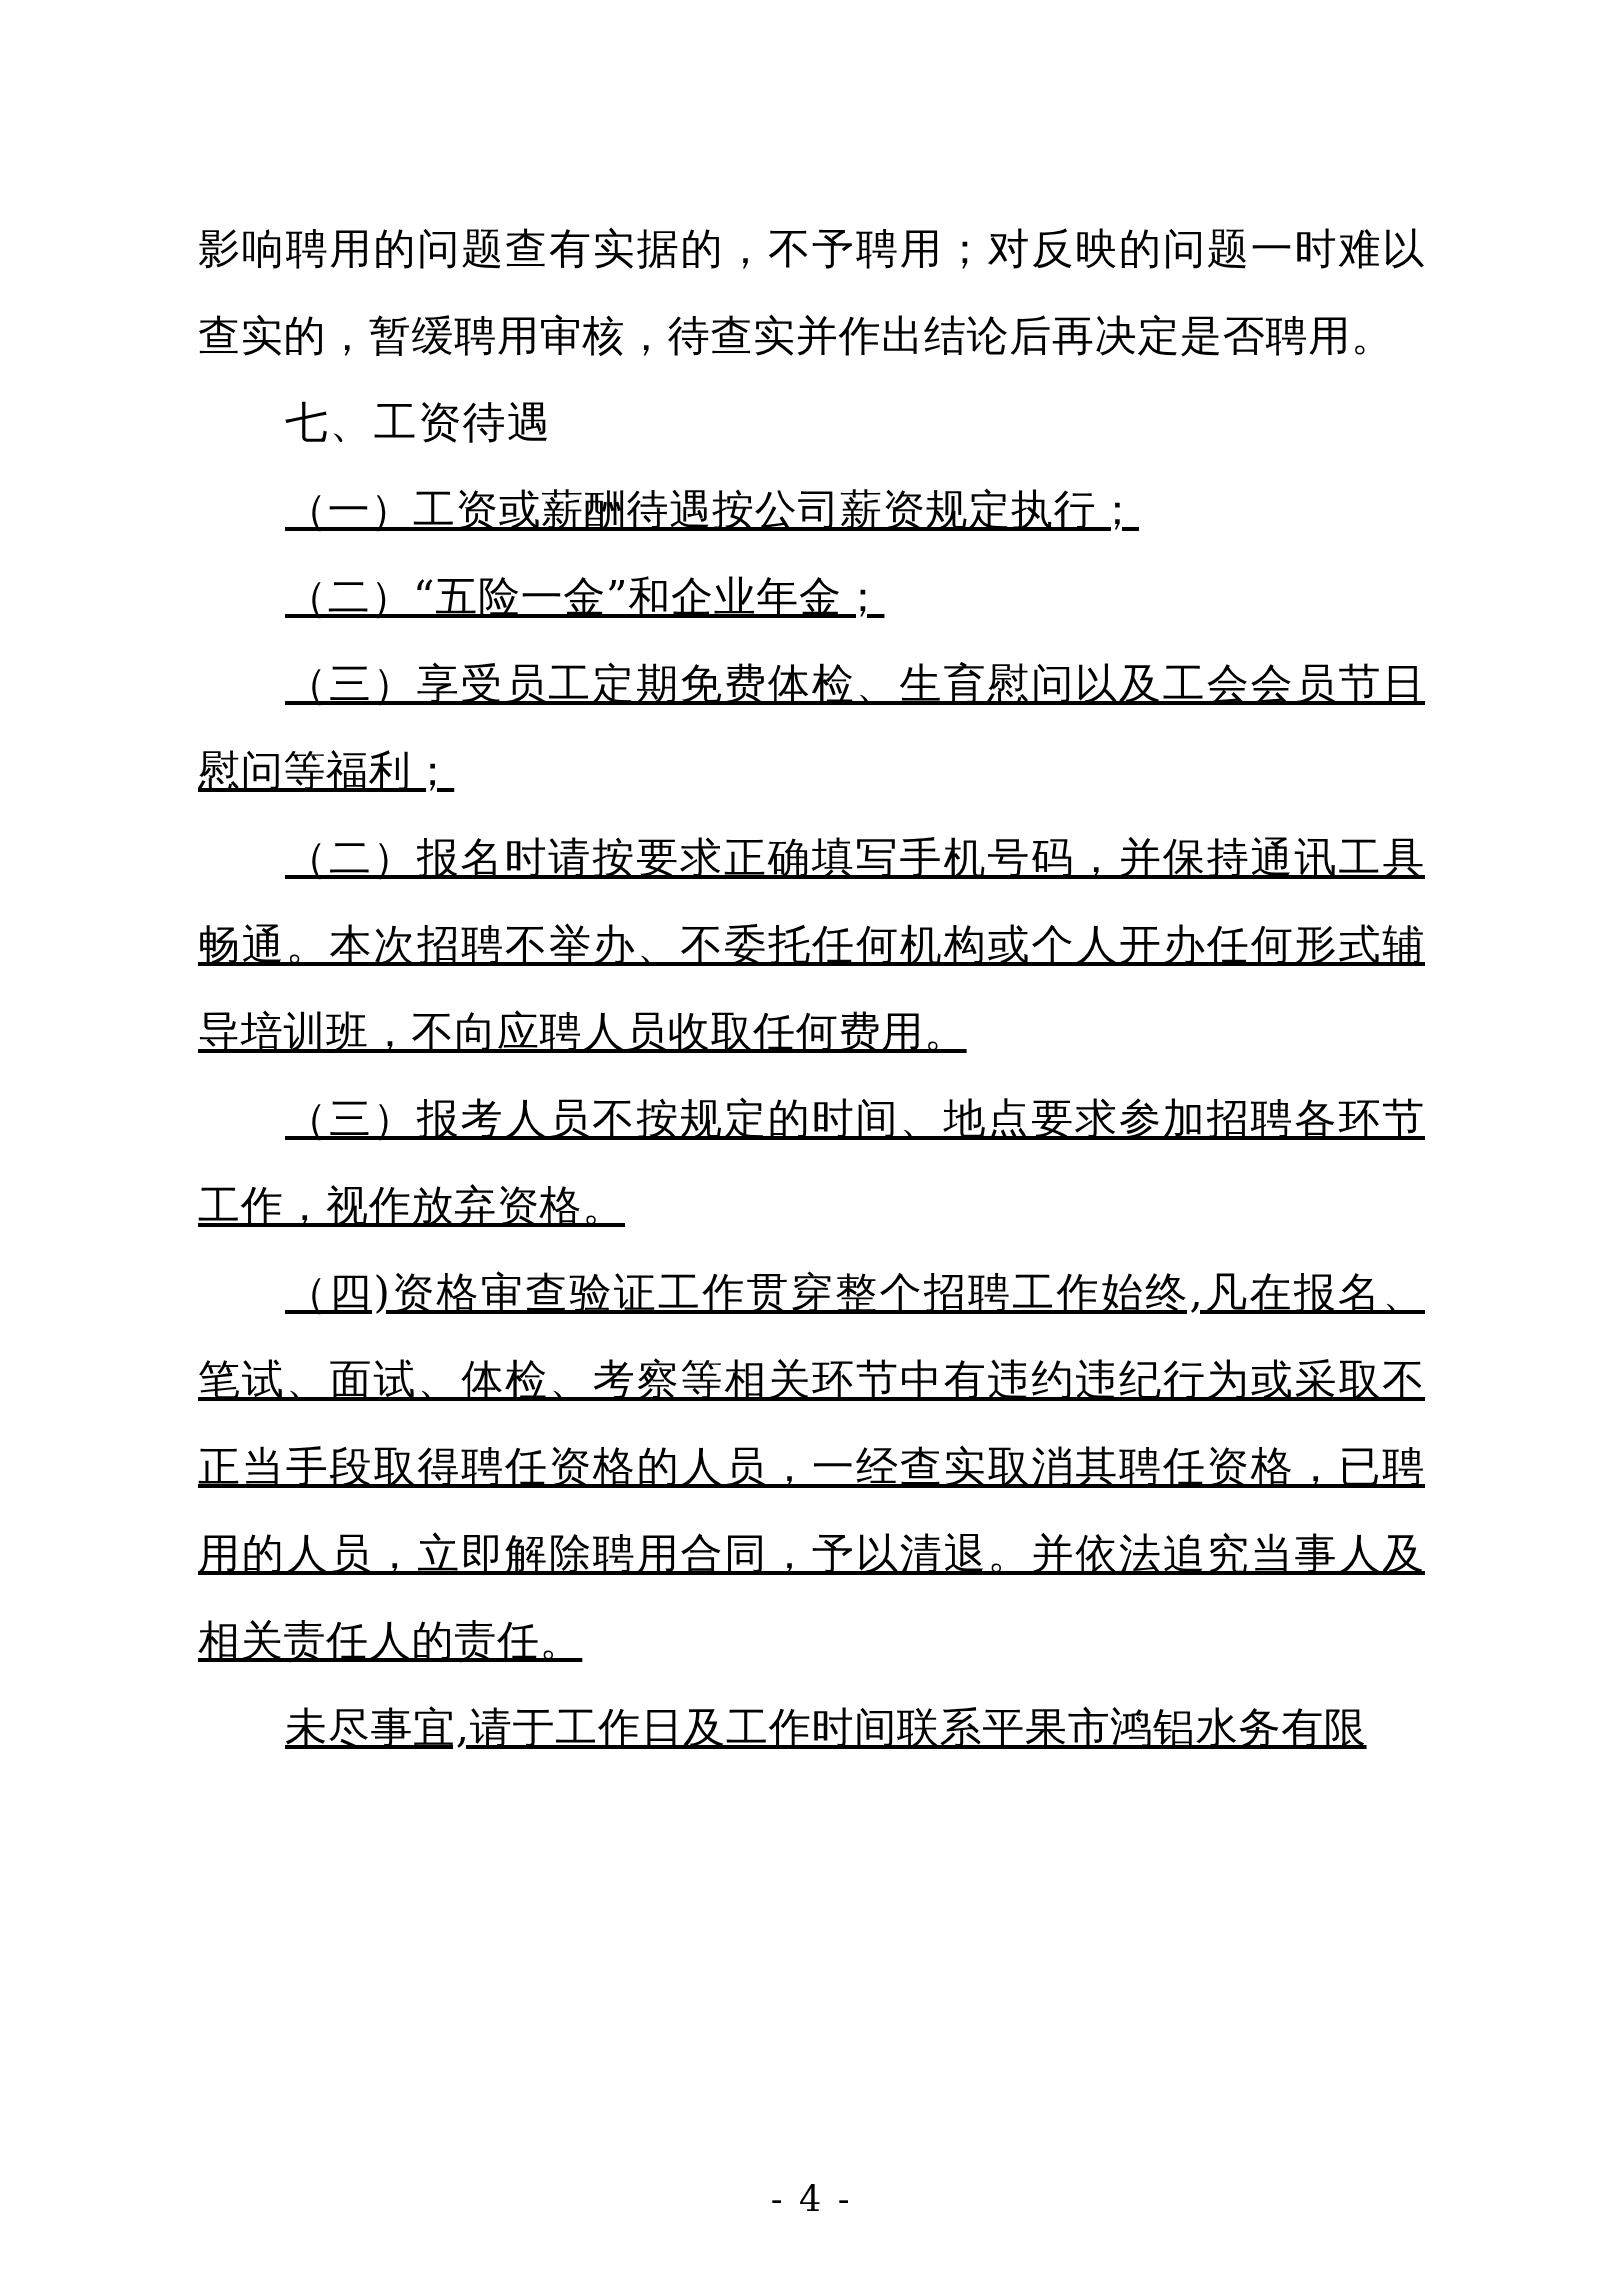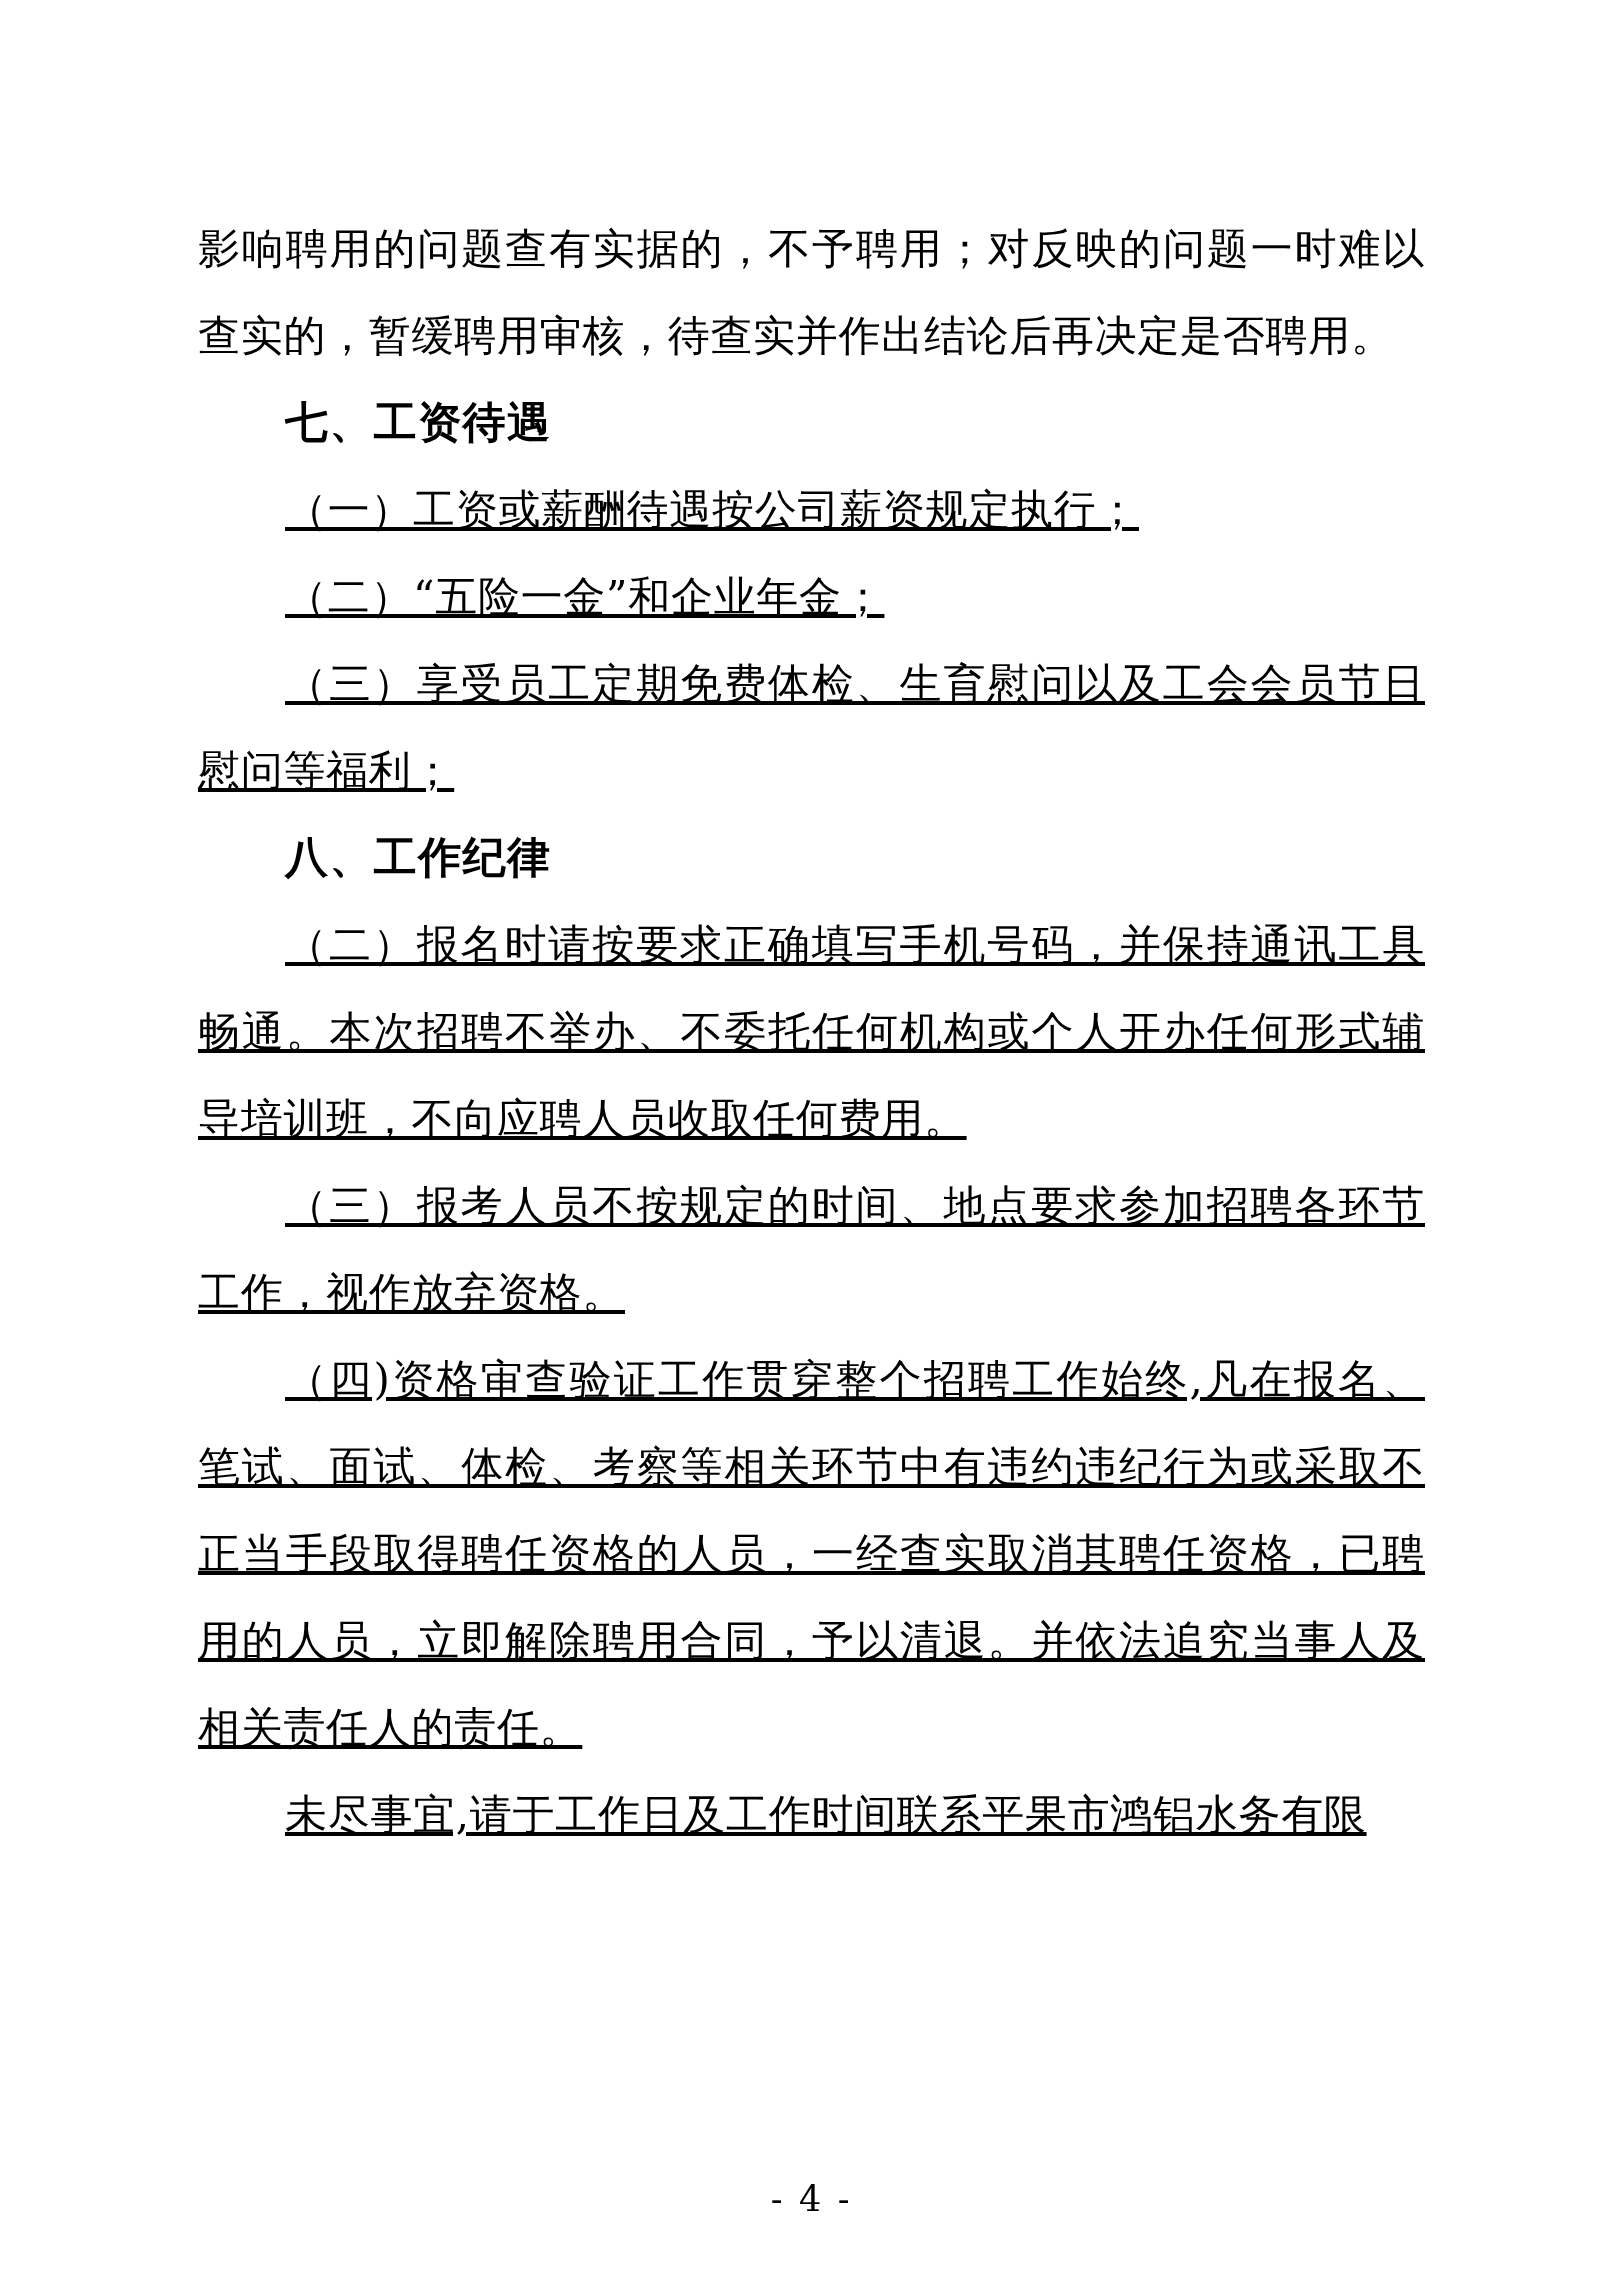--- a/index.html
+++ b/index.html
@@ -30,21 +30,21 @@
     text-justify: inter-ideograph;
     margin: 0;
   }
   .indent {
     text-indent: 87px;
     text-decoration: underline;
   }
   .heading {
     font-size: 43px;
     line-height: 87px;
-    font-weight: bold;
+    font-weight: normal;
     margin: 0;
     text-indent: 87px;
     letter-spacing: 1.4px;
   }
   .para {
     margin: 0;
   }
   .footer {
     position: absolute;
     left: 0;
@@ -65,21 +65,20 @@
 
   <h2 class="heading">七、工资待遇</h2>
 
   <p class="body-text para indent">（一）工资或薪酬待遇按公司薪资规定执行；</p>
 
   <p class="body-text para indent">（二）“五险一金”和企业年金；</p>
 
   <p class="body-text para indent">（三）享受员工定期免费体检、生育慰问以及工会会员节日慰问等福利；</p>
 
 
-  <h2 class="heading">八、工作纪律</h2>
 
 
   <p class="body-text para indent">（二）报名时请按要求正确填写手机号码，并保持通讯工具畅通。本次招聘不举办、不委托任何机构或个人开办任何形式辅导培训班，不向应聘人员收取任何费用。</p>
 
   <p class="body-text para indent">（三）报考人员不按规定的时间、地点要求参加招聘各环节工作，视作放弃资格。</p>
 
   <p class="body-text para indent">（四)资格审查验证工作贯穿整个招聘工作始终,凡在报名、笔试、面试、体检、考察等相关环节中有违约违纪行为或采取不正当手段取得聘任资格的人员，一经查实取消其聘任资格，已聘用的人员，立即解除聘用合同，予以清退。并依法追究当事人及相关责任人的责任。</p>
 
   <p class="body-text para indent">未尽事宜,请于工作日及工作时间联系平果市鸿铝水务有限</p>
 

